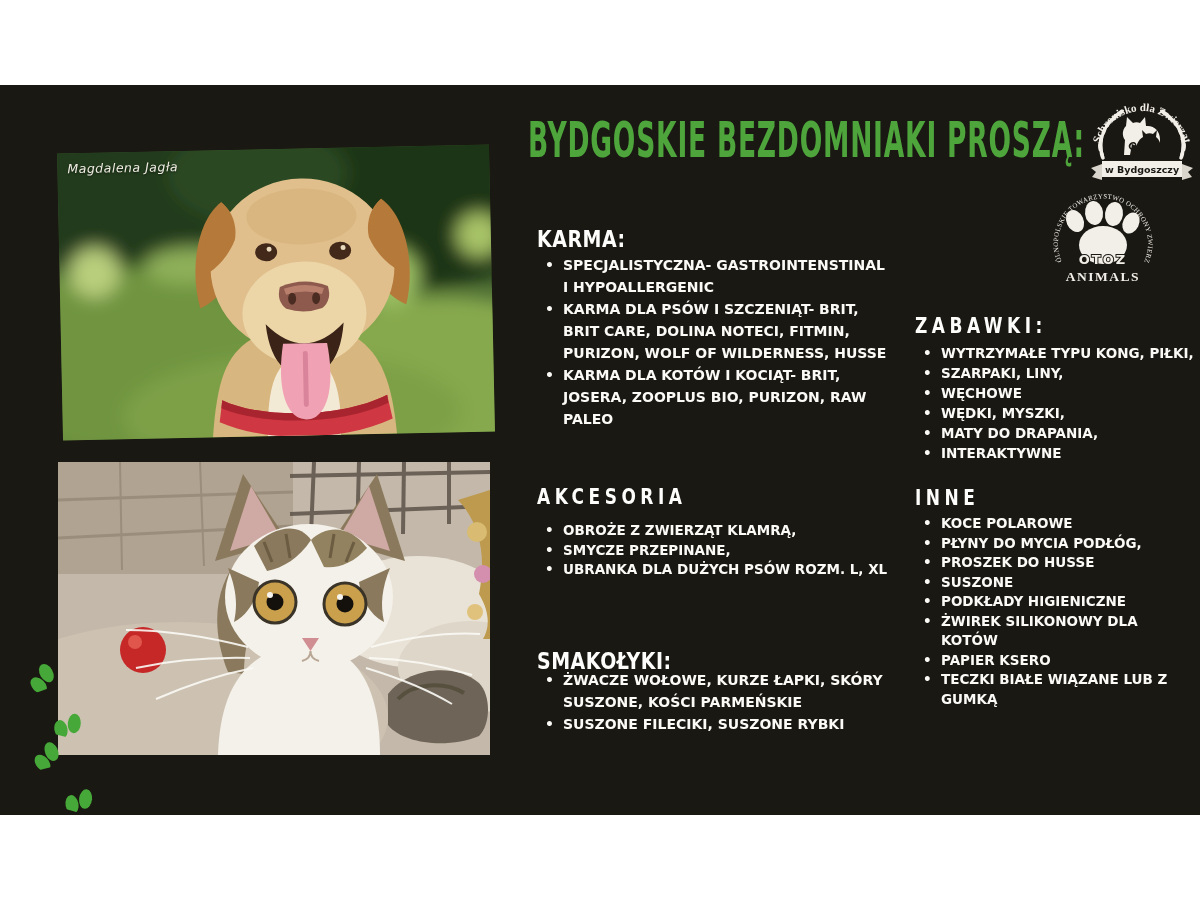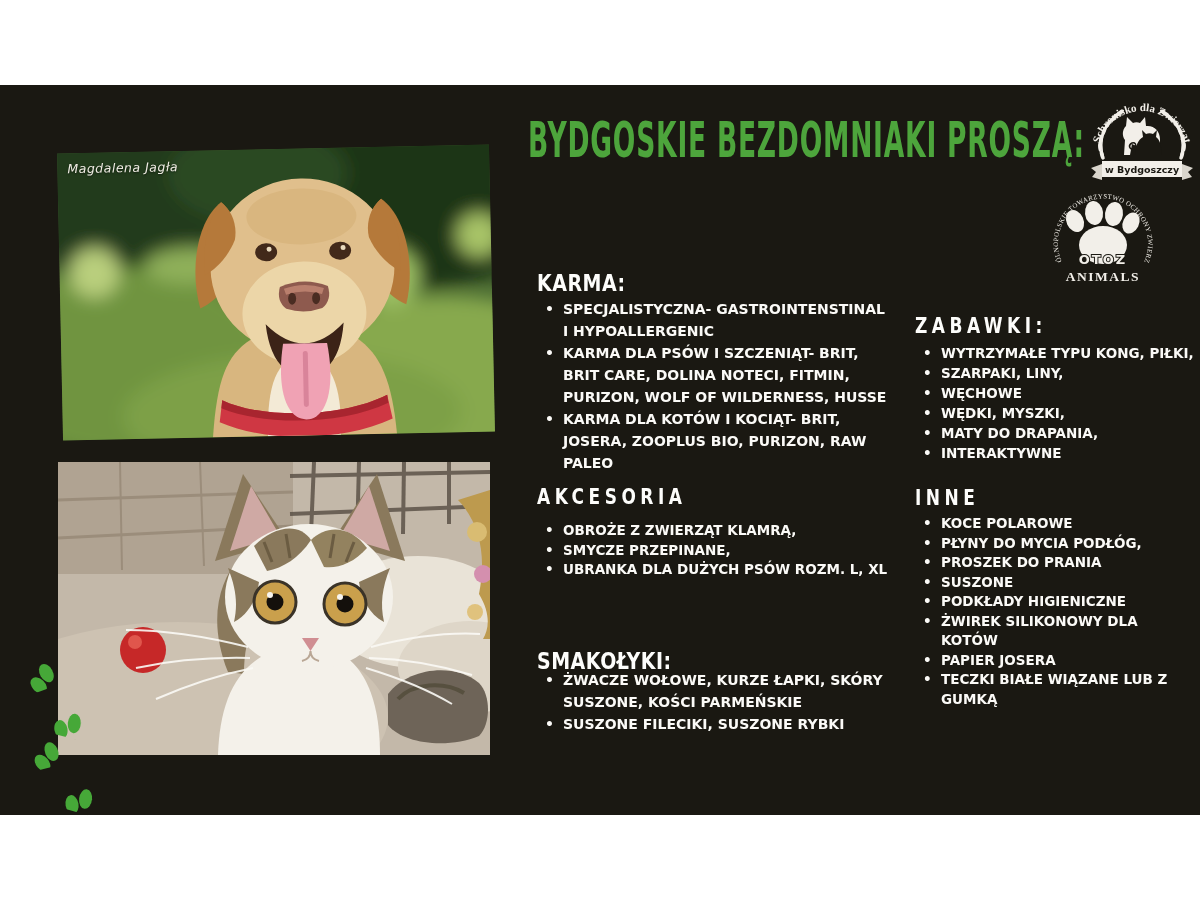--- a/index.html
+++ b/index.html
@@ -27,21 +27,21 @@
     letter-spacing:0.5px;font-style:italic;text-shadow:0 1px 2px rgba(0,0,0,.55);
   }
   
   .sec{position:absolute;color:#fbfaf7;z-index:2;}
   .sec h2{margin:0;font-weight:700;color:#fdfdfb;transform:scaleY(1.22);transform-origin:left top;}
   .h-tight{font-size:19px;letter-spacing:0.5px;}
   .h-spaced{font-size:17px;letter-spacing:4.5px;}
   .sec ul{list-style:none;margin:0;padding:0;}
   .sec li{position:relative;padding-left:26px;font-weight:700;}
   .sec li::before{content:"\2022";position:absolute;left:8px;}
-  .sec-karma{left:537px;top:140px;width:352px;margin-top:44px;}
+  .sec-karma{left:537px;top:140px;width:352px;}
   .sec-karma ul{margin-top:7px;} .sec-karma li{font-size:14px;line-height:22px;}
   .sec-akcesoria{left:537px;top:399px;width:362px;}
   .sec-akcesoria ul{margin-top:17px;} .sec-akcesoria li{font-size:13.5px;line-height:19.5px;}
   .sec-smakolyki{left:537px;top:562px;width:358px;}
   .sec-smakolyki ul{} .sec-smakolyki li{font-size:14px;line-height:22px;}
   .sec-zabawki{left:915px;top:228px;width:290px;}
   .sec-zabawki ul{margin-top:10px;} .sec-zabawki li{font-size:13.5px;line-height:20px;}
   .sec-inne{left:915px;top:400px;width:284px;}
   .sec-inne ul{margin-top:9px;} .sec-inne li{font-size:13.5px;line-height:19.5px;}
   
@@ -223,25 +223,25 @@
         <li>MATY DO DRAPANIA,</li>
         <li>INTERAKTYWNE</li>
       </ul>
   </section>
 
   <section class="sec sec-inne">
     <h2 class="h-spaced">INNE</h2>
     <ul>
         <li>KOCE POLAROWE</li>
         <li>PŁYNY DO MYCIA PODŁÓG,</li>
-        <li>PROSZEK DO PRANIA</li>
+        <li>PROSZEK DO HUSSE</li>
         <li>SUSZONE</li>
         <li>PODKŁADY HIGIENICZNE</li>
         <li>ŻWIREK SILIKONOWY DLA KOTÓW</li>
-        <li>PAPIER JOSERA</li>
+        <li>PAPIER KSERO</li>
         <li>TECZKI BIAŁE WIĄZANE LUB Z GUMKĄ</li>
       </ul>
   </section>
 
   <svg class="logo logo-shelter" viewBox="0 0 108 92">
     <defs>
         <path id="shelterArc" d="M10,62 A44,44 0 0 1 98,62"></path>
       </defs>
     <text font-size="11" fill="#f2efe9" font-family="Liberation Serif, serif" font-weight="bold">
       <textPath href="#shelterArc" startOffset="50%" text-anchor="middle">Schronisko dla Zwierząt</textPath>

